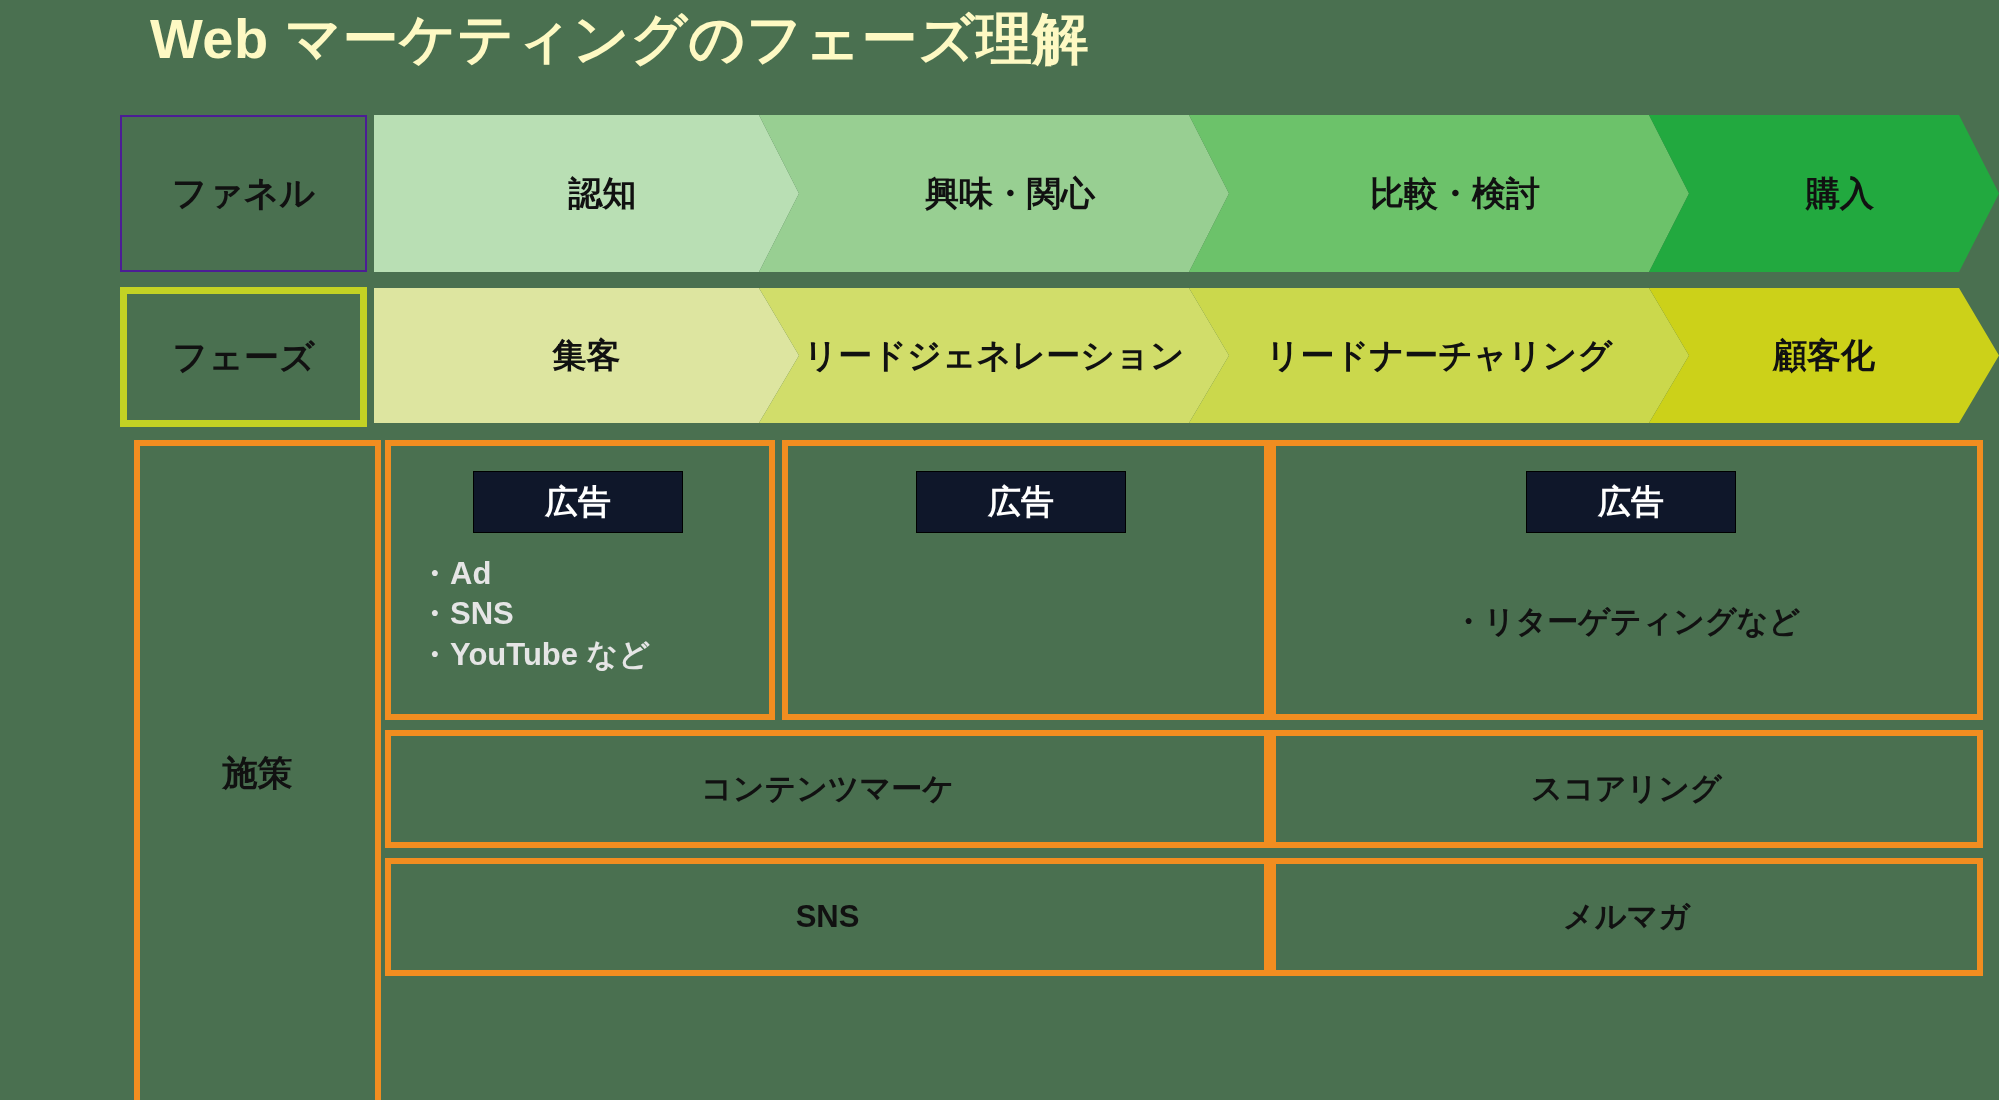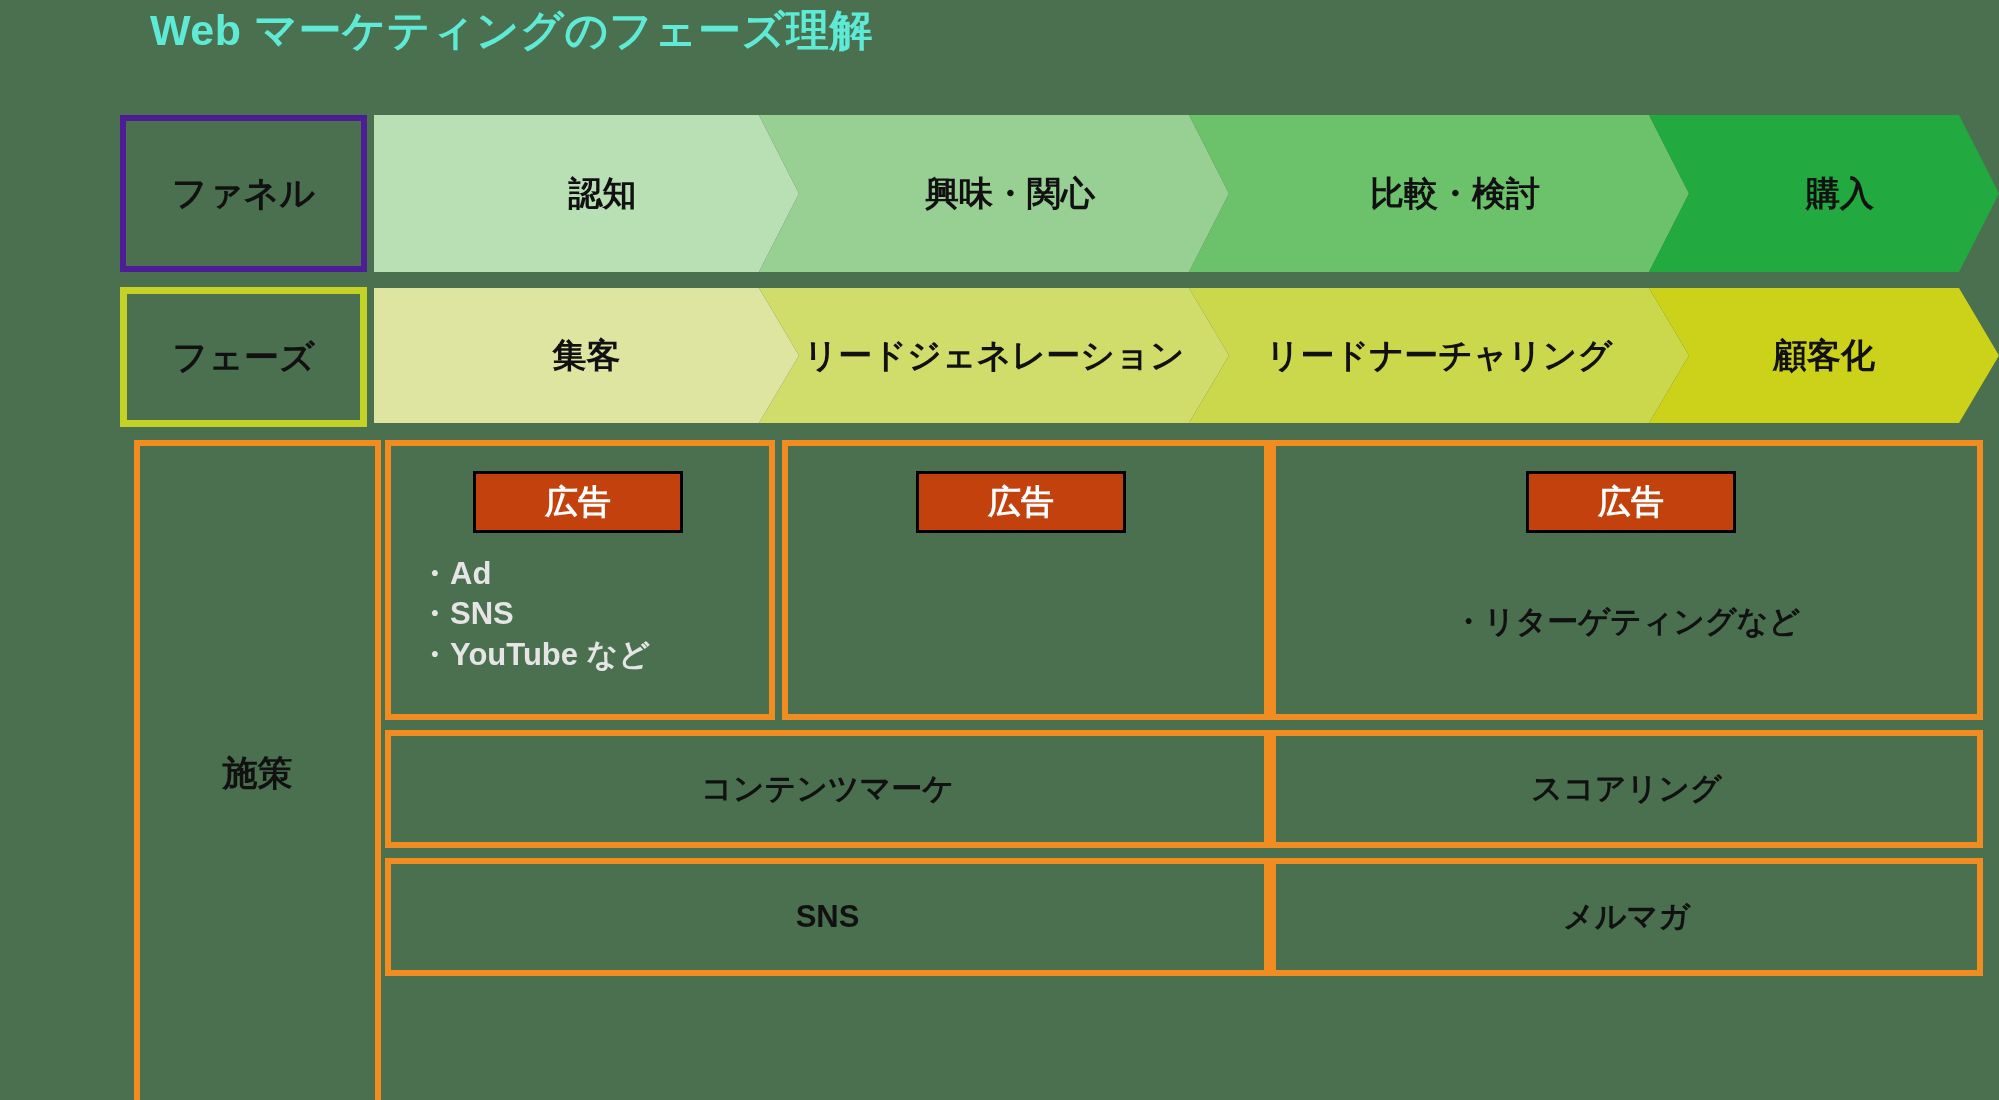--- a/index.html
+++ b/index.html
@@ -8,39 +8,39 @@
     background: #4a7050;
     font-family: "Liberation Sans", "DejaVu Sans", sans-serif;
     overflow: hidden;
   }
   #root { position: relative; width: 1999px; height: 1100px; }
 
   
   .title {
     position: absolute;
     left: 150px; top: 2px;
-    font-size: 43px;
-    font-weight: bold;
-    color: #5eead4;
+    font-size: 56px;
+    font-weight: bold;
+    color: #fef9c3;
     letter-spacing: 0.5px;
     white-space: nowrap;
   }
 
   
   .label-box {
     position: absolute;
     display: flex; align-items: center; justify-content: center;
     font-weight: bold;
     color: #111111;
     background: transparent;
     text-align: center;
   }
   .label-funnel {
     left: 120px; top: 115px; width: 247px; height: 157px;
-    border: 6px solid #4c1d95;
+    border: 2px solid #4c1d95;
     font-size: 35px;
     justify-content: center;
   }
   .label-phase {
     left: 120px; top: 287px; width: 247px; height: 140px;
     border: 7px solid #c3d224;
     font-size: 35px;
   }
   .label-measure {
     left: 134px; top: 440px; width: 247px; height: 660px;
@@ -76,26 +76,26 @@
     color: #111111;
     font-weight: bold;
     background: transparent;
   }
   .m-center {
     display: flex; align-items: center; justify-content: center;
     font-size: 31px;
   }
   .badge {
     position: absolute;
-    background: #c2410c;
+    background: #0f172a;
     color: #ffffff;
     font-weight: bold;
     font-size: 33px;
     display: flex; align-items: center; justify-content: center;
-    border: 3px solid #000000;
+    border: 1px solid #000000;
   }
   .bullets {
     position: absolute;
     font-size: 31px;
     font-weight: bold;
     line-height: 1.30;
     color: #e5e5e5;
     white-space: nowrap;
   }
   .bullet-single {

